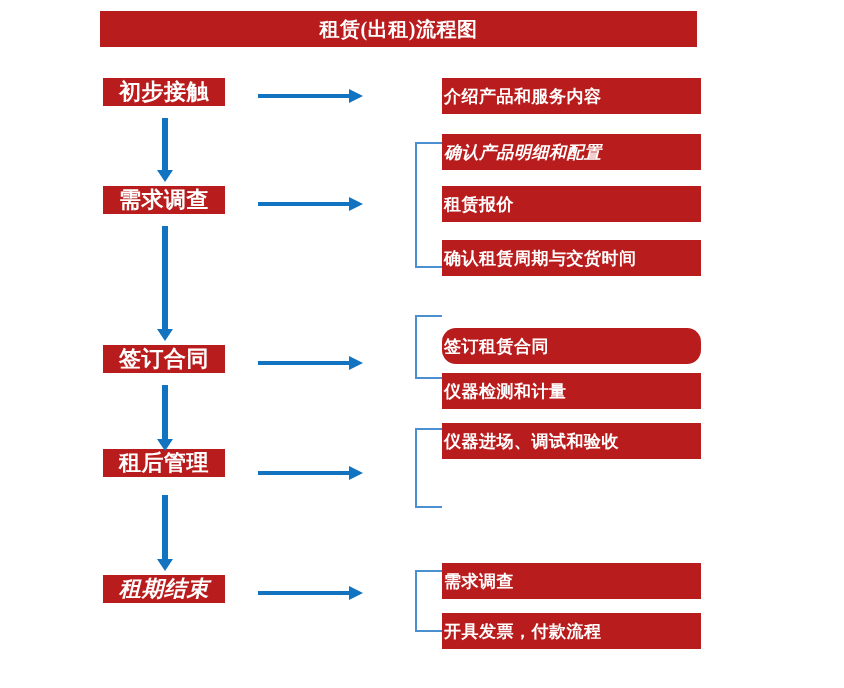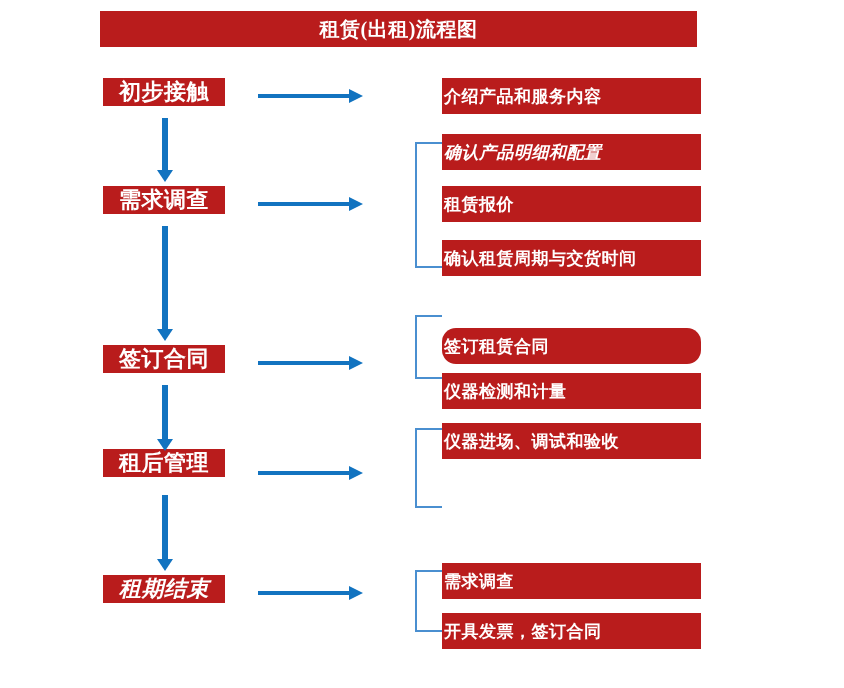--- a/index.html
+++ b/index.html
@@ -193,15 +193,15 @@
 
   <div class="box detail-box" style="top:328px;border-radius:14px;">签订租赁合同</div>
 
   <div class="box detail-box" style="top:373px;">仪器检测和计量</div>
 
   <div class="box detail-box" style="top:423px;">仪器进场、调试和验收</div>
 
 
   <div class="box detail-box" style="top:563px;">需求调查</div>
 
-  <div class="box detail-box" style="top:613px;">开具发票，签订合同</div>
+  <div class="box detail-box" style="top:613px;">开具发票，付款流程</div>
 
 </div>
 
 </body></html>

